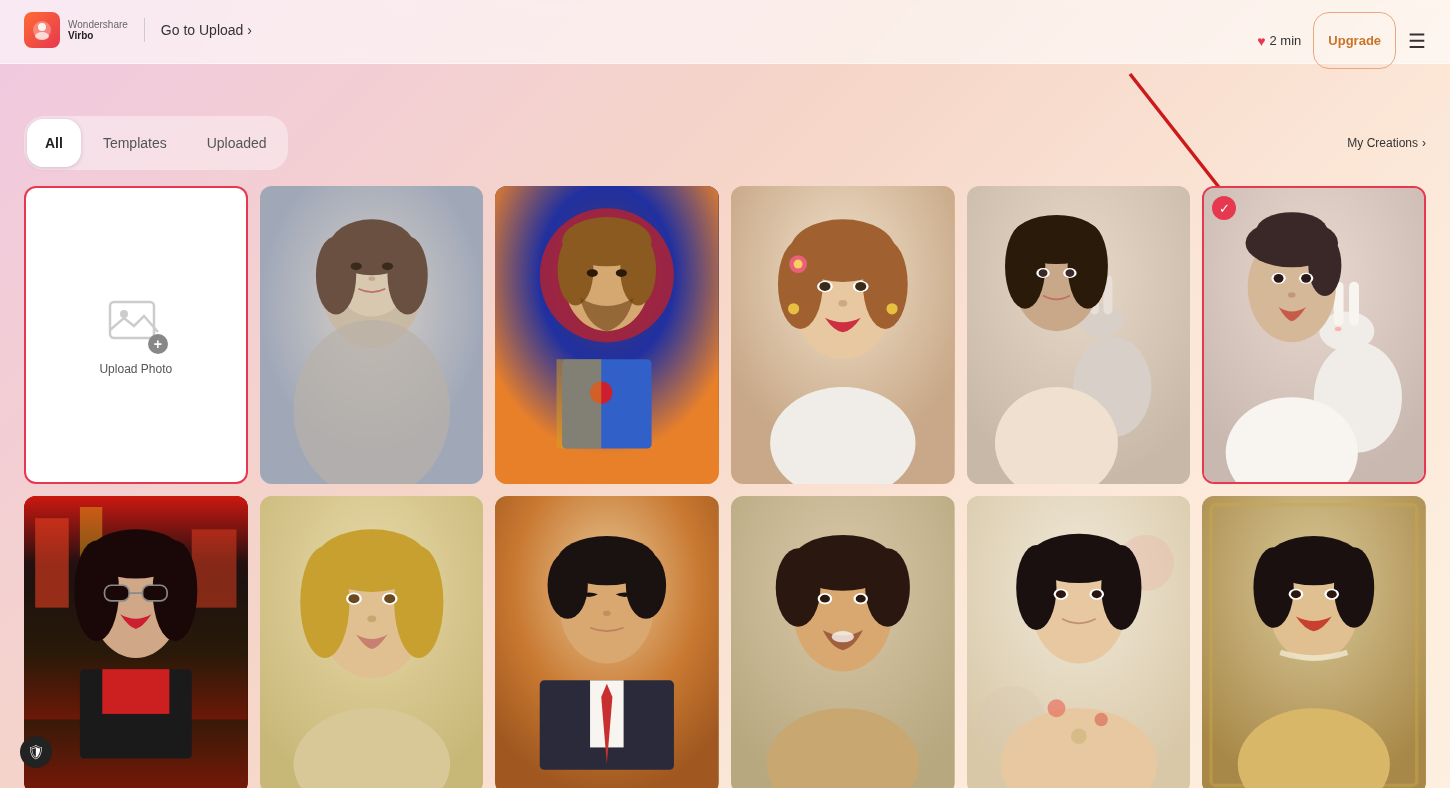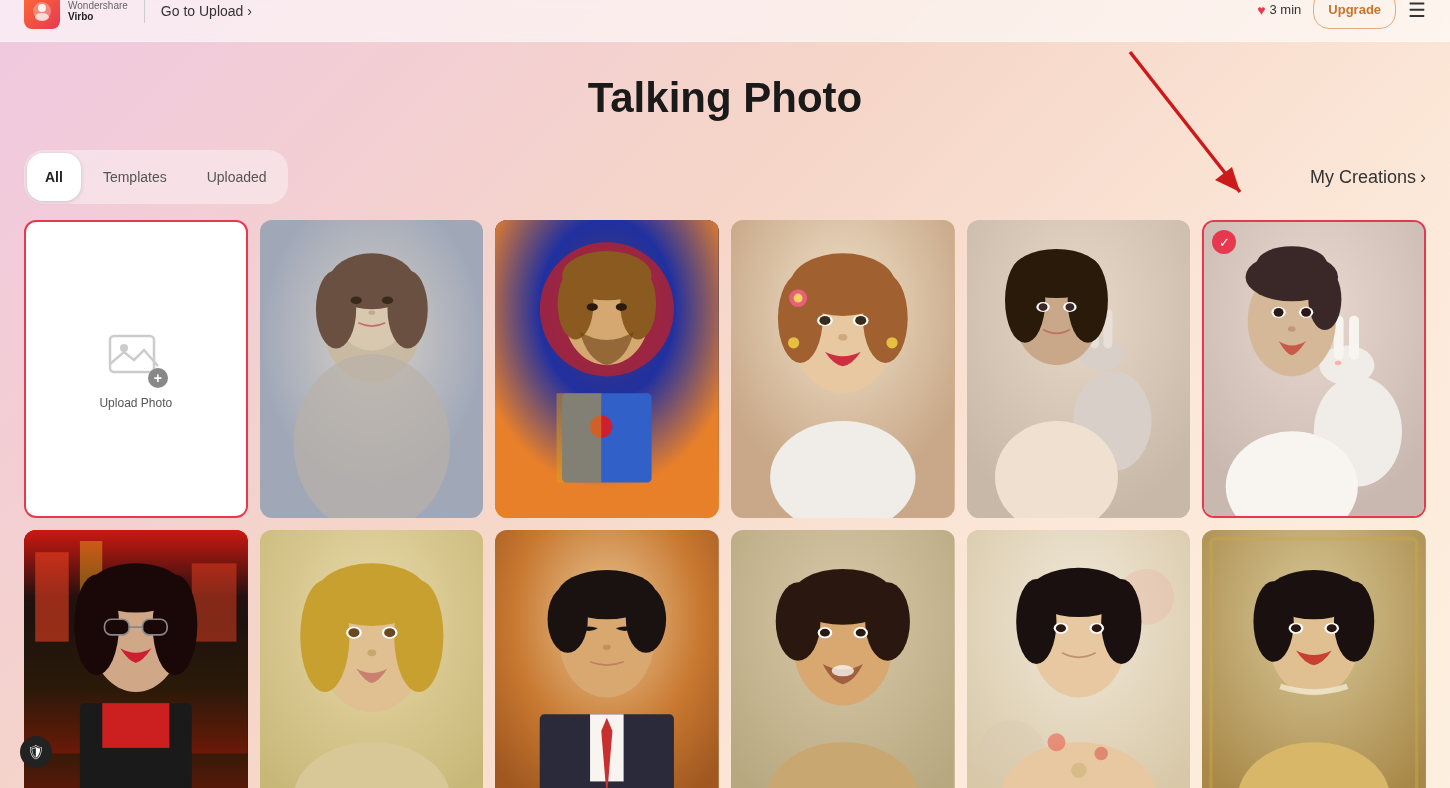--- a/index.html
+++ b/index.html
@@ -7,27 +7,27 @@
       font-family: -apple-system, BlinkMacSystemFont, 'Segoe UI', sans-serif;
       background: linear-gradient(135deg, #f0c8e0 0%, #f5d5c8 40%, #fce8d8 70%, #fdf0e0 100%);
       min-height: 788px;
       width: 1450px;
       overflow-x: hidden;
     }
 
     
     .header {
       display: flex;
-      align-items: flex-end;
+      align-items: flex-start;
       justify-content: space-between;
       padding: 12px 24px;
       background: rgba(255,255,255,0.6);
       backdrop-filter: blur(4px);
       border-bottom: 1px solid rgba(255,255,255,0.5);
-      height: 42px;
+      height: 64px;
     }
     .header-left {
       display: flex;
       align-items: center;
       gap: 12px;
     }
     .logo-container {
       display: flex;
       align-items: center;
       gap: 8px;
@@ -86,21 +86,21 @@
       color: #333;
     }
     .heart-icon {
       color: #e63950;
       font-size: 14px;
     }
     .upgrade-btn {
       border: 1.5px solid #e8a87c;
       background: transparent;
       color: #c8742a;
-      padding: 11px 14px;
+      padding: 20px 14px;
       border-radius: 16px;
       font-size: 13px;
       font-weight: 600;
       cursor: pointer;
     }
     .menu-icon {
       font-size: 20px;
       color: #333;
       cursor: pointer;
     }
@@ -186,21 +186,21 @@
       background: transparent;
       color: #555;
     }
     .tab-btn.active {
       background: white;
       color: #222;
       font-weight: 600;
       box-shadow: 0 1px 4px rgba(0,0,0,0.15);
     }
     .my-creations {
-      font-size: 18px;
+      font-size: 12px;
       color: #333;
       cursor: pointer;
       display: flex;
       align-items: center;
       gap: 4px;
     }
 
     
     .photo-grid {
       padding: 0 24px;
@@ -327,29 +327,28 @@
     </div>
     <div class="divider-line"></div>
     <div class="go-to-virbo">
       <span>Go to Upload</span>
       <span>›</span>
     </div>
   </div>
   <div class="header-right">
     <div class="time-badge">
       <span class="heart-icon">♥</span>
-      <span>3 min</span>
+      <span>2 min</span>
     </div>
     <button class="upgrade-btn">Upgrade</button>
     <span class="menu-icon">☰</span>
   </div>
 </header>
 
 <div class="main-content">
-  <h1 class="page-title">Talking Photo</h1>
 
   
   <div class="arrow-container">
     <svg class="arrow-svg" width="200" height="180" viewBox="0 0 200 180">
 
       <line x1="40" y1="20" x2="150" y2="160" stroke="#cc1a1a" stroke-width="3.5"></line>
 
       <polygon points="150,160 125,148 142,135" fill="#cc1a1a"></polygon>
     </svg>
   </div>

